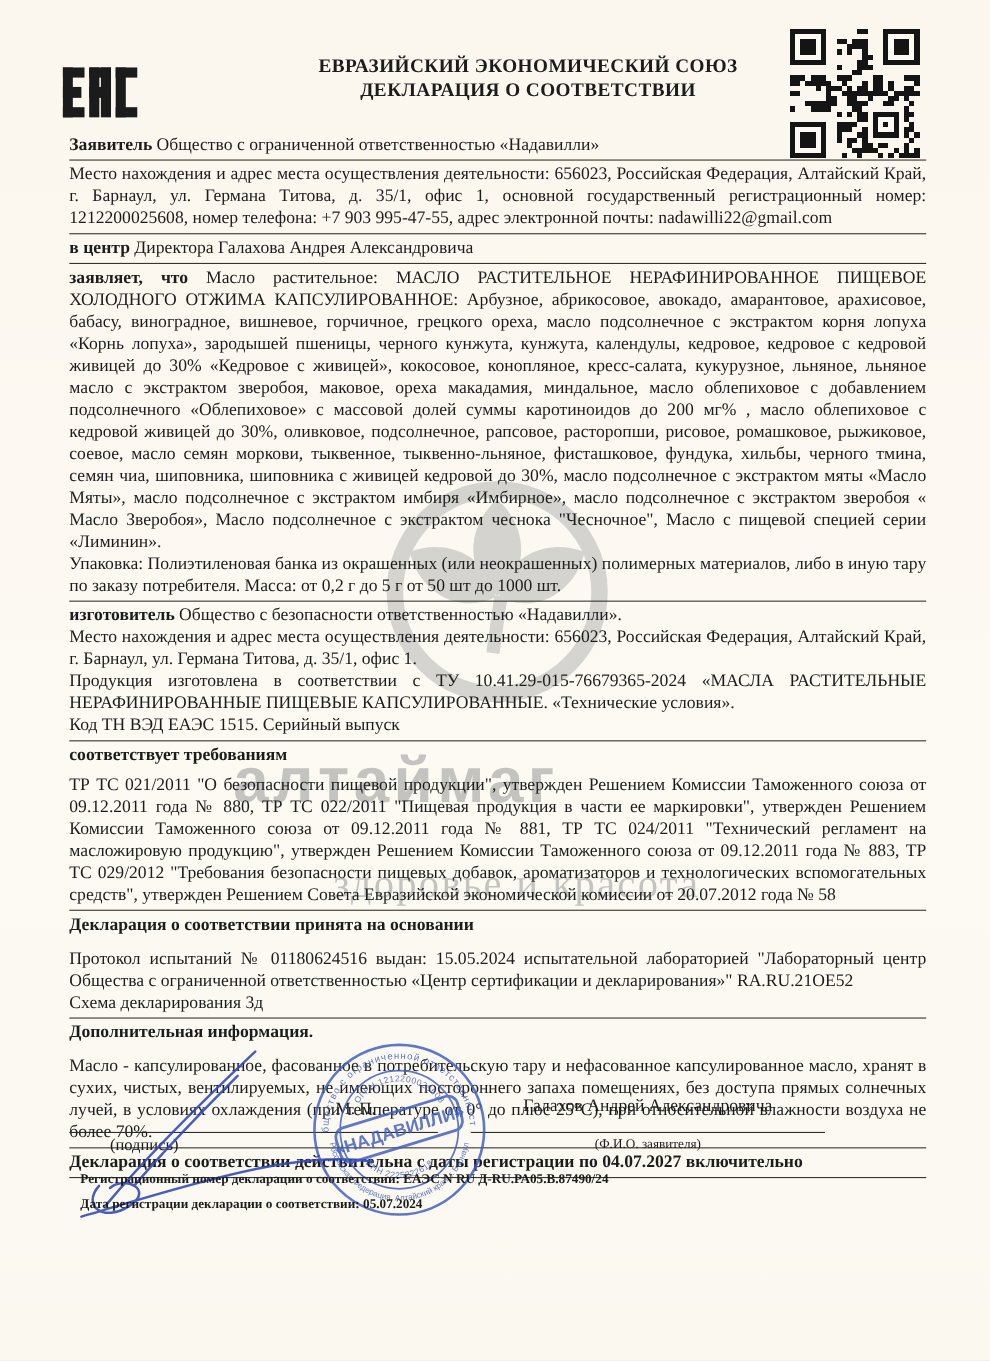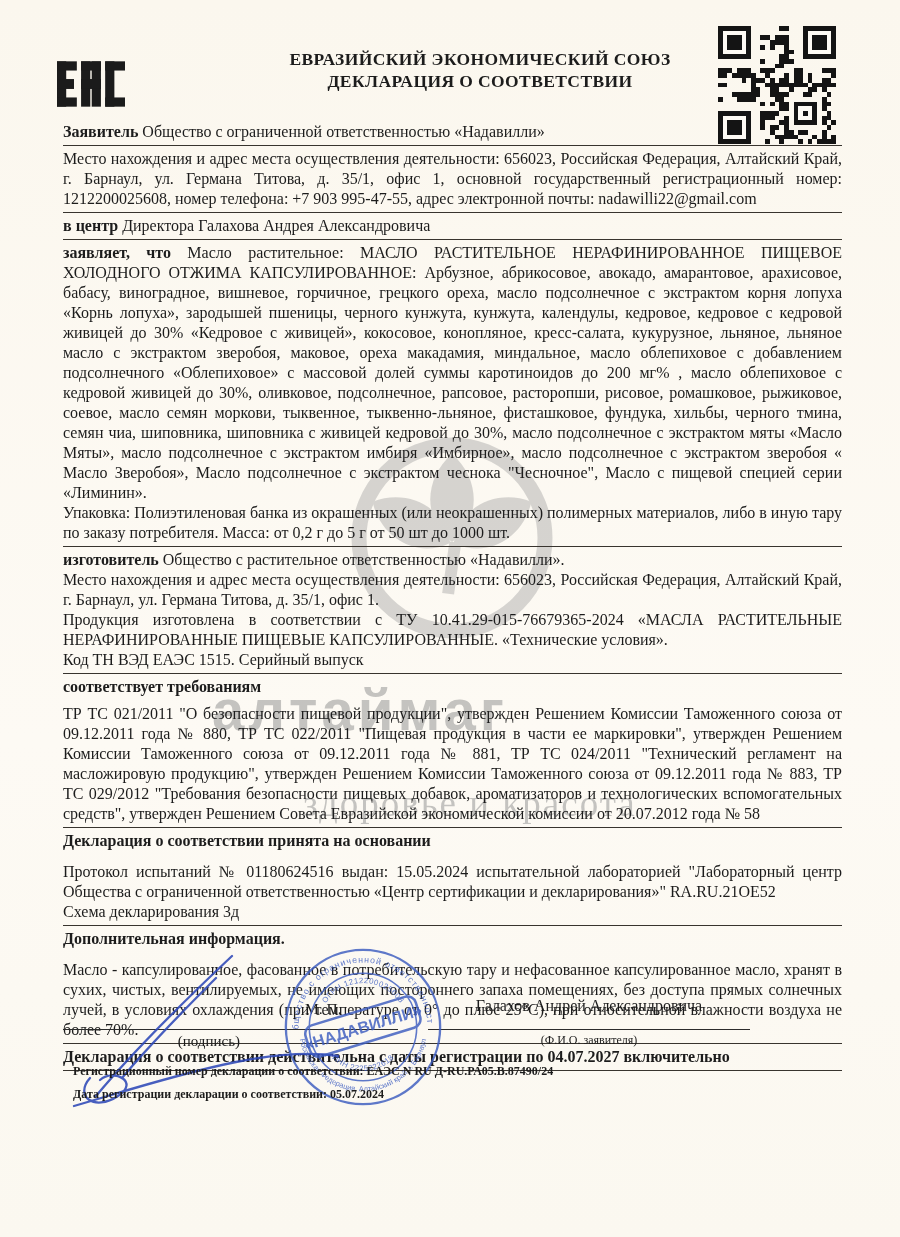--- a/index.html
+++ b/index.html
@@ -30,21 +30,21 @@
   .sp-top{margin-top:7px !important;}
   .sp-top-lg{margin-top:11px !important;}
   
   .abs{position:absolute;}
   .sig-svg{left:66px;top:928px;z-index:3;}
   .stamp-svg{left:280px;top:944px;z-index:4;}
   .mp{left:305px;top:1000px;font-size:15.5px;z-index:2;}
   .fio-name{left:428px;top:997px;width:322px;text-align:center;font-size:16px;z-index:2;}
   .sig-line{left:63px;top:1029px;width:335px;border-top:1.6px solid #2c2c2c;z-index:2;}
   .fio-line{left:428px;top:1029px;width:322px;border-top:1.6px solid #2c2c2c;z-index:2;}
-  .sig-caption{left:100px;top:1033px;width:140px;text-align:right;font-size:15px;z-index:2;}
+  .sig-caption{left:100px;top:1033px;width:140px;text-align:left;font-size:15px;z-index:2;}
   .fio-caption{left:428px;top:1033px;width:322px;text-align:center;font-size:12px;z-index:2;}
   .footer{position:absolute;left:73px;top:1060px;width:772px;z-index:5;
     font-weight:bold;font-size:12px;line-height:23px;}
   .footer p{margin:0;}
 </style>
 </head>
 <body>
 
 <div class="page">
 
@@ -278,21 +278,21 @@
     <p>Место нахождения и адрес места осуществления деятельности: 656023, Российская Федерация, Алтайский Край, г. Барнаул, ул. Германа Титова, д. 35/1, офис 1, основной государственный регистрационный номер: 1212200025608, номер телефона: +7 903 995-47-55, адрес электронной почты: nadawilli22@gmail.com</p>
     <div class="rule"></div>
 
     <p class="line"><b>в центр</b> <span>Директора Галахова Андрея Александровича</span></p>
     <div class="rule"></div>
 
     <p><b>заявляет, что</b> <span>Масло растительное: МАСЛО РАСТИТЕЛЬНОЕ НЕРАФИНИРОВАННОЕ ПИЩЕВОЕ ХОЛОДНОГО ОТЖИМА КАПСУЛИРОВАННОЕ: Арбузное, абрикосовое, авокадо, амарантовое, арахисовое, бабасу, виноградное, вишневое, горчичное, грецкого ореха, масло подсолнечное с экстрактом корня лопуха «Корнь лопуха», зародышей пшеницы, черного кунжута, кунжута, календулы, кедровое, кедровое с кедровой живицей до 30% «Кедровое с живицей», кокосовое, конопляное, кресс-салата, кукурузное, льняное, льняное масло с экстрактом зверобоя, маковое, ореха макадамия, миндальное, масло облепиховое с добавлением подсолнечного «Облепиховое» с массовой долей суммы каротиноидов до 200 мг% , масло облепиховое с кедровой живицей до 30%, оливковое, подсолнечное, рапсовое, расторопши, рисовое, ромашковое, рыжиковое, соевое, масло семян моркови, тыквенное, тыквенно-льняное, фисташковое, фундука, хильбы, черного тмина, семян чиа, шиповника, шиповника с живицей кедровой до 30%, масло подсолнечное с экстрактом мяты «Масло Мяты», масло подсолнечное с экстрактом имбиря «Имбирное», масло подсолнечное с экстрактом зверобоя « Масло Зверобоя», Масло подсолнечное с экстрактом чеснока "Чесночное", Масло с пищевой специей серии «Лиминин».</span></p>
     <p>Упаковка: Полиэтиленовая банка из окрашенных (или неокрашенных) полимерных материалов, либо в иную тару по заказу потребителя. Масса: от 0,2 г до 5 г от 50 шт до 1000 шт.</p>
     <div class="rule"></div>
 
-    <p><b>изготовитель</b> <span>Общество с растительное ответственностью «Надавилли».</span></p>
+    <p><b>изготовитель</b> <span>Общество с безопасности ответственностью «Надавилли».</span></p>
     <p>Место нахождения и адрес места осуществления деятельности: 656023, Российская Федерация, Алтайский Край, г. Барнаул, ул. Германа Титова, д. 35/1, офис 1.</p>
     <p>Продукция изготовлена в соответствии с ТУ 10.41.29-015-76679365-2024 «МАСЛА РАСТИТЕЛЬНЫЕ НЕРАФИНИРОВАННЫЕ ПИЩЕВЫЕ КАПСУЛИРОВАННЫЕ. «Технические условия».</p>
     <p class="line">Код ТН ВЭД ЕАЭС 1515. Серийный выпуск</p>
     <div class="rule"></div>
 
     <p class="heading">соответствует требованиям</p>
     <p class="sp-top">ТР ТС 021/2011 "О безопасности пищевой продукции", утвержден Решением Комиссии Таможенного союза от 09.12.2011 года № 880, ТР ТС 022/2011 "Пищевая продукция в части ее маркировки", утвержден Решением Комиссии Таможенного союза от 09.12.2011 года № 881, ТР ТС 024/2011 "Технический регламент на масложировую продукцию", утвержден Решением Комиссии Таможенного союза от 09.12.2011 года № 883, ТР ТС 029/2012 "Требования безопасности пищевых добавок, ароматизаторов и технологических вспомогательных средств", утвержден Решением Совета Евразийской экономической комиссии от 20.07.2012 года № 58</p>
     <div class="rule"></div>
 
     <p class="heading">Декларация о соответствии принята на основании</p>

